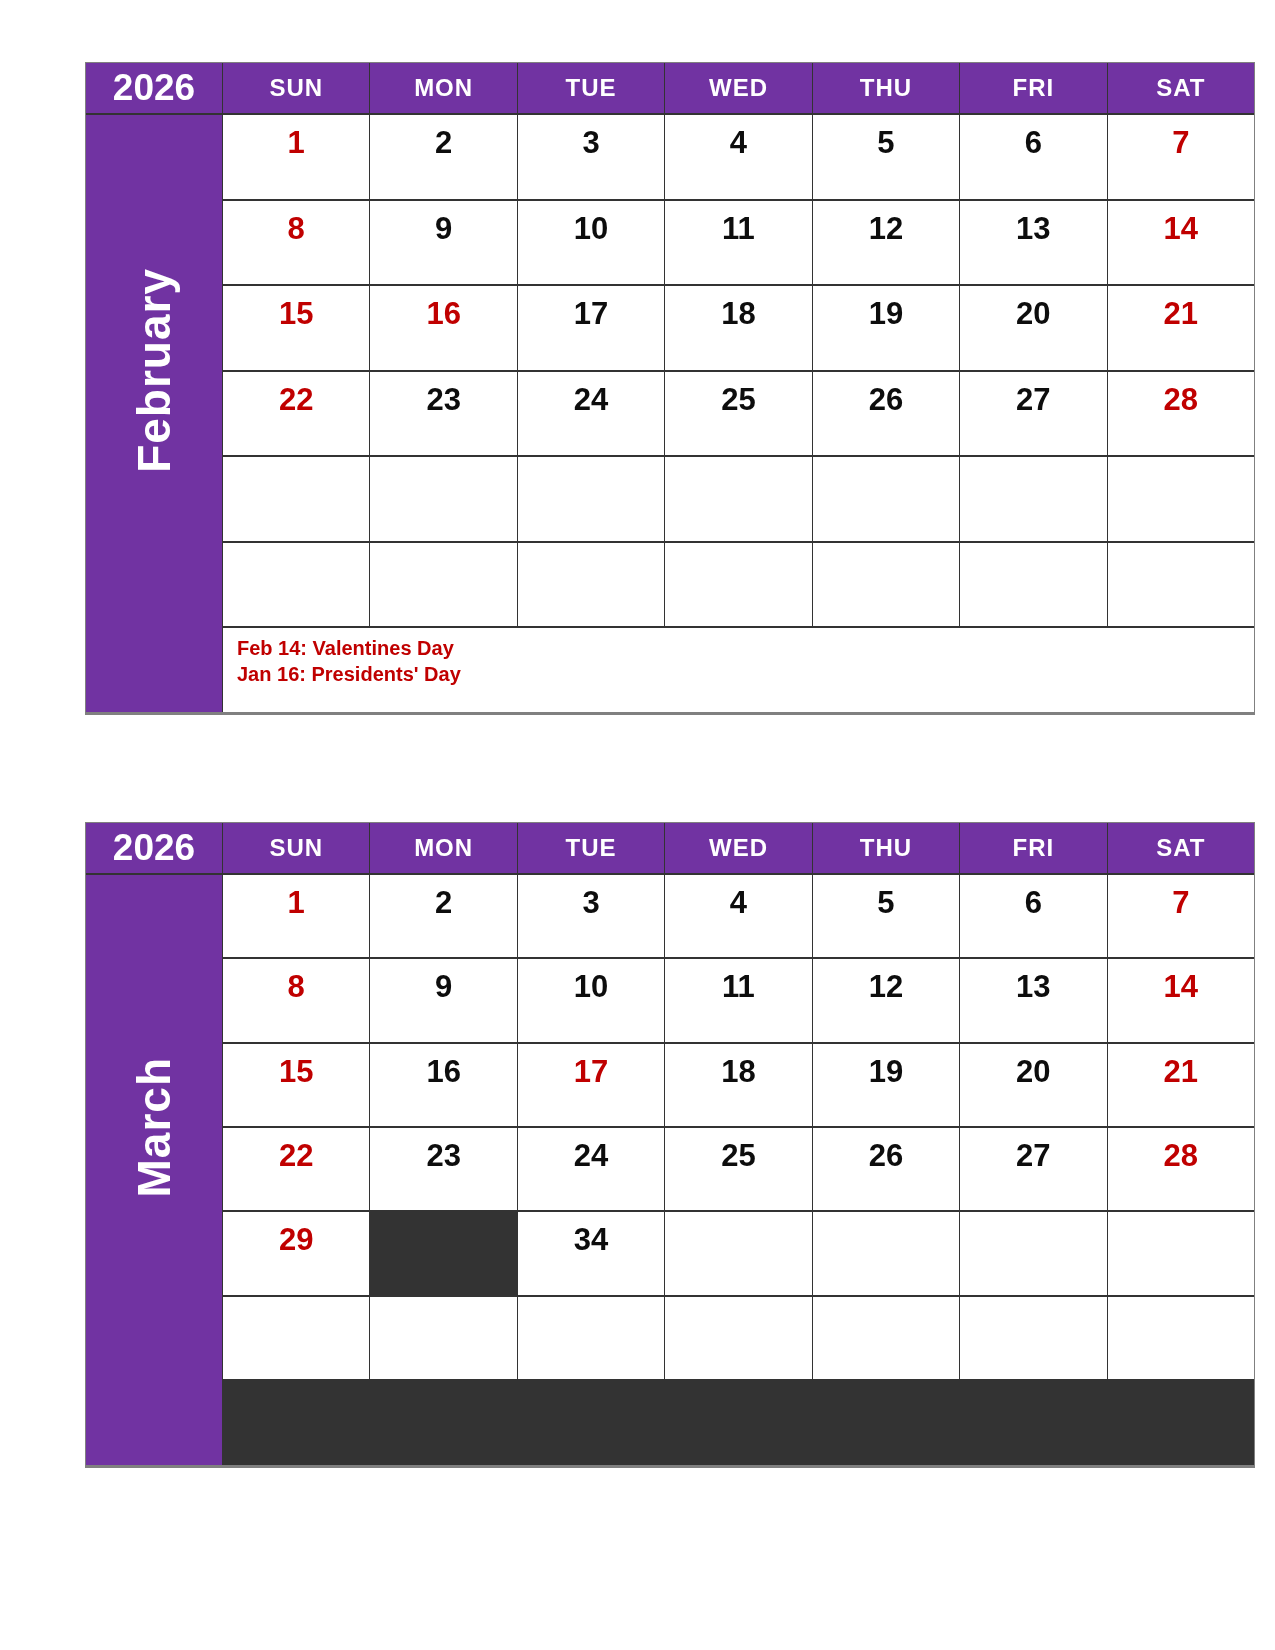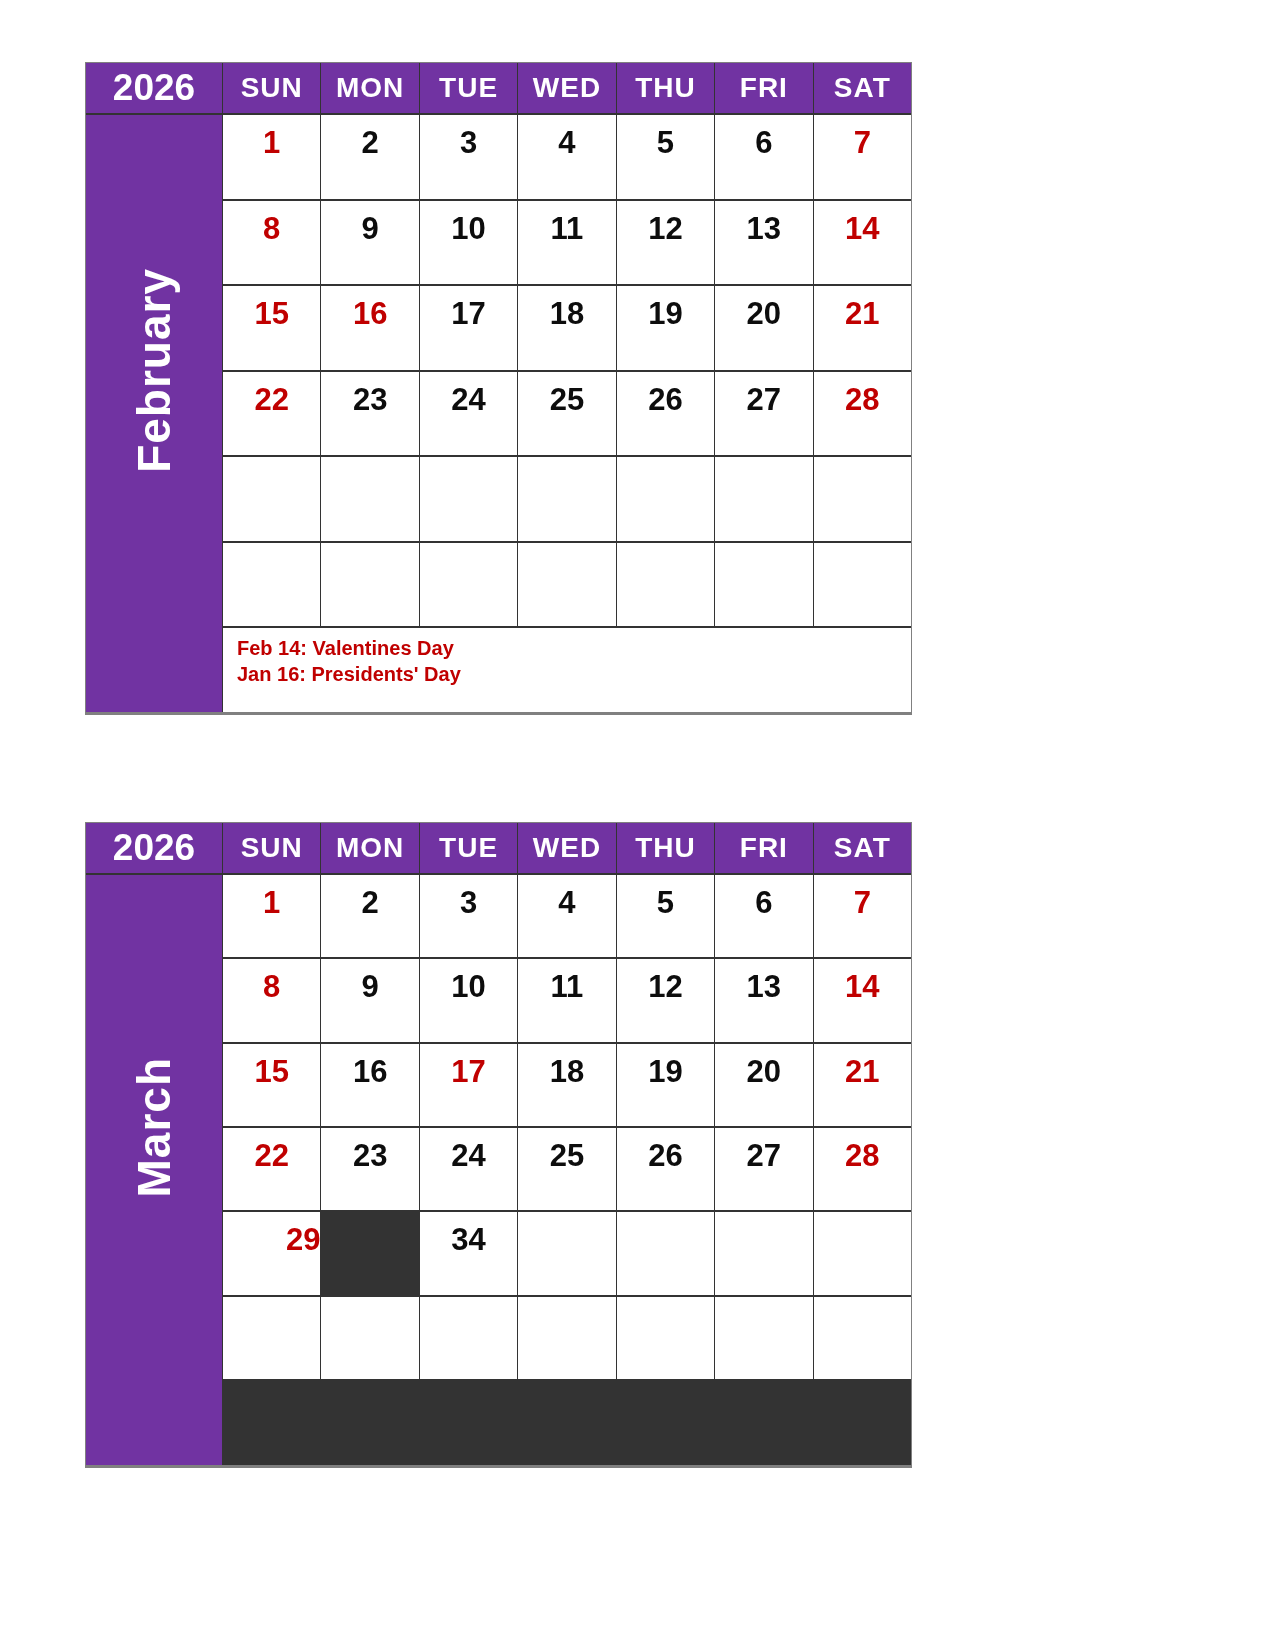--- a/index.html
+++ b/index.html
@@ -7,21 +7,21 @@
     position: relative;
     width: 1275px;
     height: 1650px;
     background: #ffffff;
     font-family: "Liberation Sans", sans-serif;
     overflow: hidden;
   }
   .cal {
     position: absolute;
     left: 85px;
-    width: 827px;
+    width: 1170px;
     box-sizing: border-box;
     border: 1px solid var(--outer-border, #808080);
     border-bottom-width: 3px;
     background: var(--grid-line, #333333);
     display: grid;
     grid-template-columns: 136px repeat(7, 1fr);
     column-gap: 1px;
     row-gap: 2px;
   }
   .cal-0 { top: 62px;  height: 653px; grid-template-rows: 50px repeat(6, 1fr) 84px; }
@@ -32,21 +32,21 @@
     background: var(--purple, #7133A2);
     color: #ffffff;
     font-weight: bold;
     font-size: 37px;
     display: flex; align-items: center; justify-content: center;
   }
   .dow {
     background: var(--purple, #7133A2);
     color: #ffffff;
     font-weight: bold;
-    font-size: 28px;
+    font-size: 24px;
     letter-spacing: 1px;
     display: flex; align-items: center; justify-content: center;
   }
   .sidebar {
     grid-column: 1; grid-row: 2 / -1;
     background: var(--purple, #7133A2);
     position: relative;
   }
   .month-label-wrap {
     position: absolute;
@@ -202,21 +202,21 @@
       <div class="day" style="grid-area: 4 / 6;">19</div>
       <div class="day" style="grid-area: 4 / 7;">20</div>
       <div class="day red" style="grid-area: 4 / 8;">21</div>
       <div class="day red" style="grid-area: 5 / 2;">22</div>
       <div class="day" style="grid-area: 5 / 3;">23</div>
       <div class="day" style="grid-area: 5 / 4;">24</div>
       <div class="day" style="grid-area: 5 / 5;">25</div>
       <div class="day" style="grid-area: 5 / 6;">26</div>
       <div class="day" style="grid-area: 5 / 7;">27</div>
       <div class="day red" style="grid-area: 5 / 8;">28</div>
-      <div class="day red" style="grid-area: 6 / 2; text-align: right;">29</div>
+      <div class="day red" style="grid-area: 6 / 2;">29</div>
       <div class="day" style="grid-area: 6 / 4;">34</div>
       <div class="day" style="grid-area: 6 / 5;"></div>
       <div class="day" style="grid-area: 6 / 6;"></div>
       <div class="day" style="grid-area: 6 / 7;"></div>
       <div class="day" style="grid-area: 6 / 8;"></div>
       <div class="day" style="grid-area: 7 / 2;"></div>
       <div class="day" style="grid-area: 7 / 3;"></div>
       <div class="day" style="grid-area: 7 / 4;"></div>
       <div class="day" style="grid-area: 7 / 5;"></div>
       <div class="day" style="grid-area: 7 / 6;"></div>

